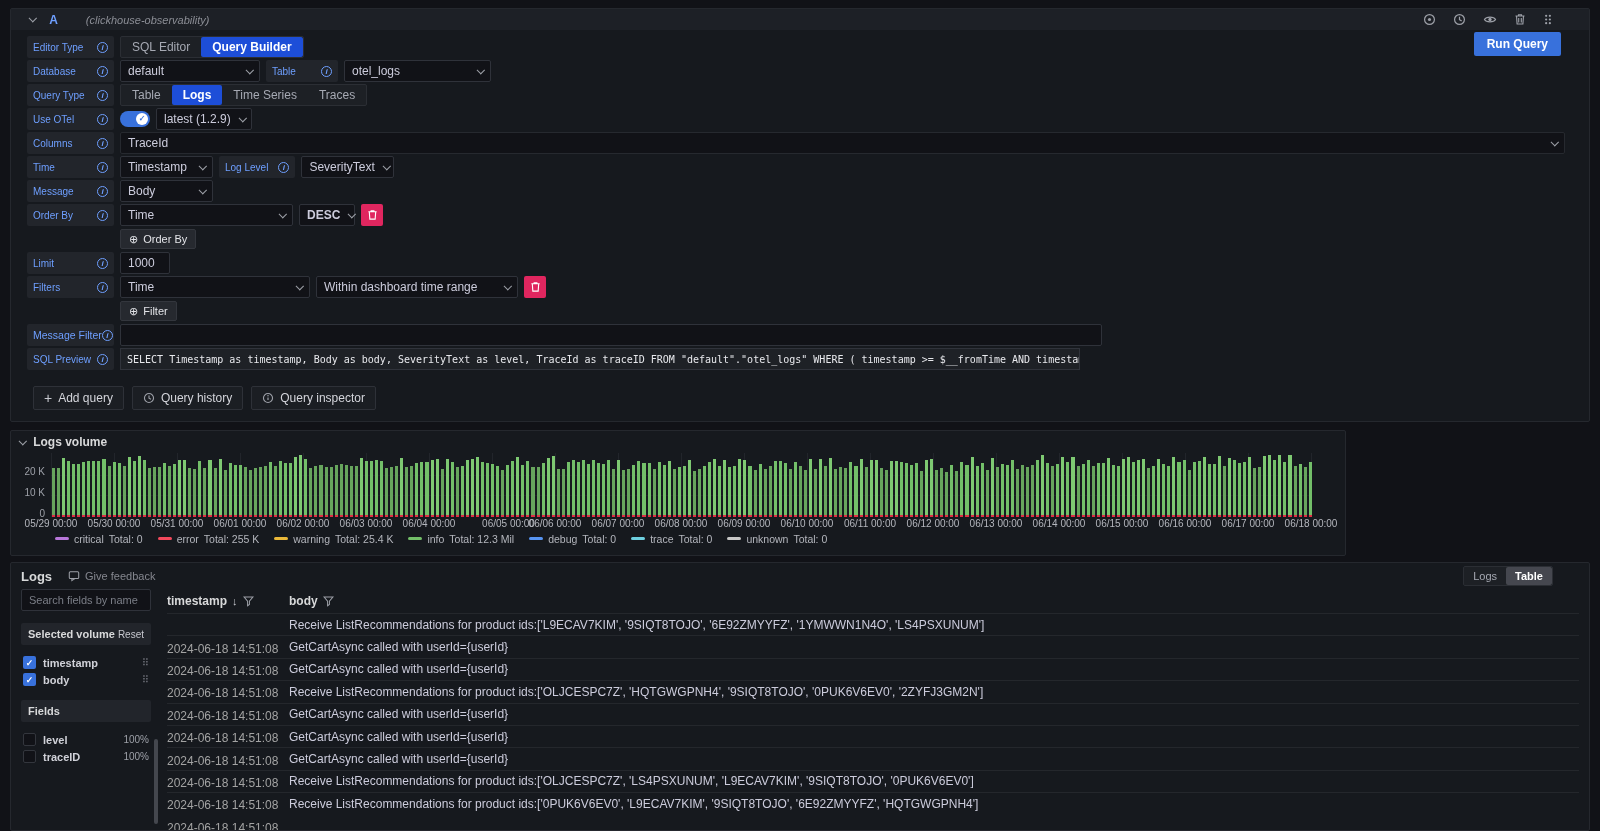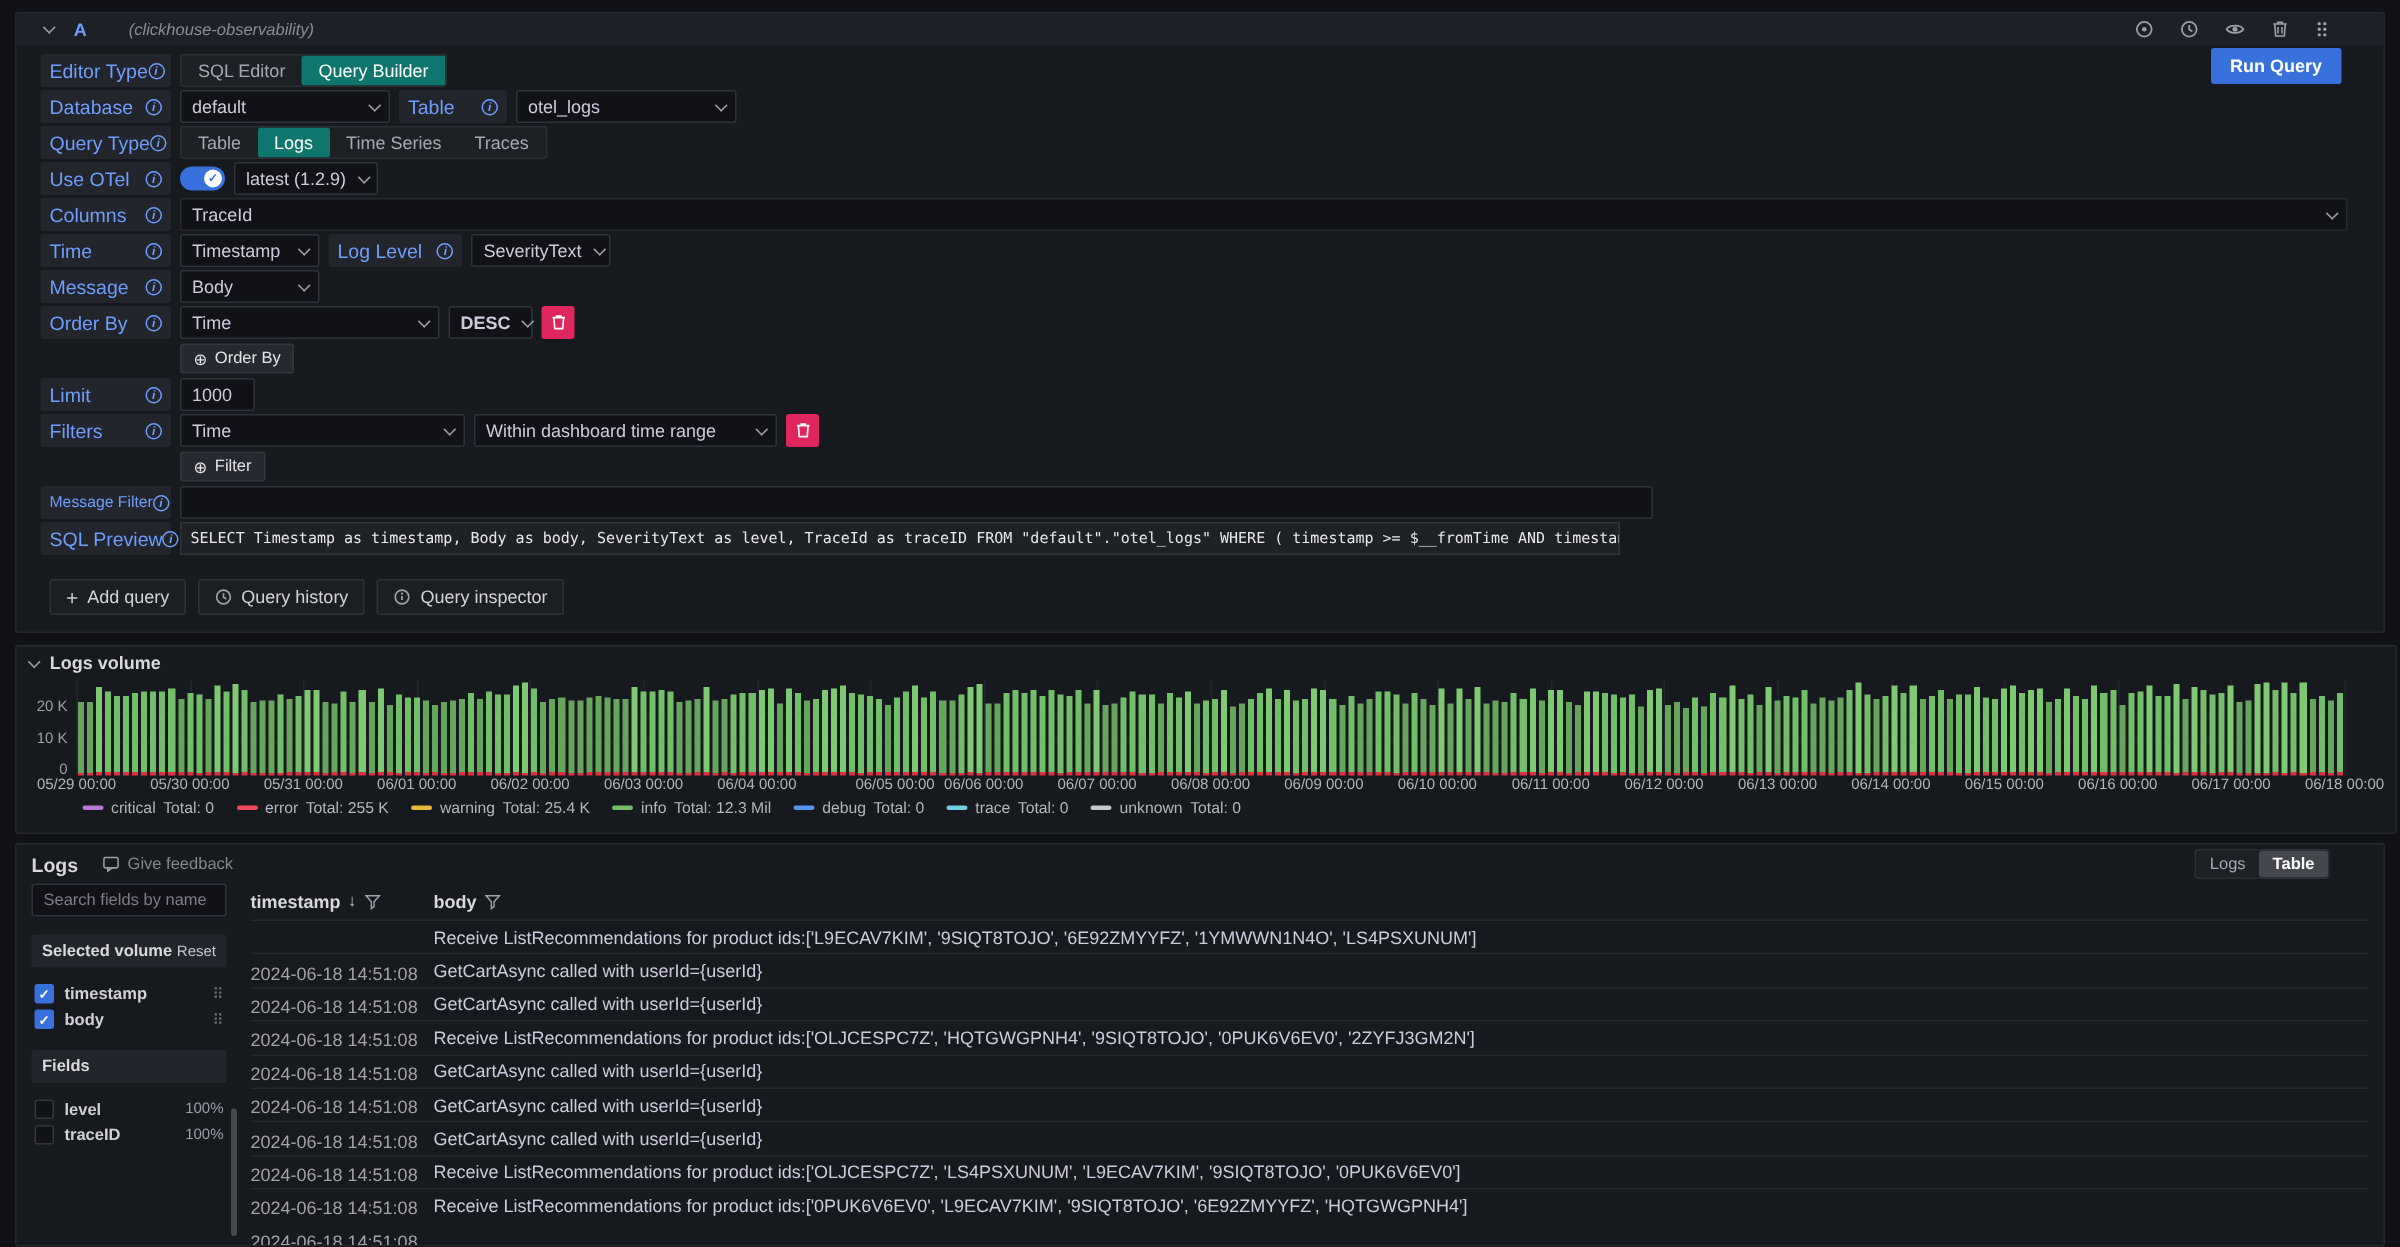--- a/index.html
+++ b/index.html
@@ -28,50 +28,50 @@
   .q-ds { color:#8b8d95; font-size:11px; font-style:italic; }
   .q-header-icons { margin-left:auto; display:flex; gap:17px; align-items:center; }
   .run-query-btn { position:absolute; top:23px; right:28px; height:24px; padding:0 13px;
                    background:#3871dc; color:#fff; font-size:12px; font-weight:600;
                    border:none; border-radius:2px; cursor:pointer; font-family:"Liberation Sans",sans-serif; }
 
   .q-form { padding:6px 24px 0 16px; }
   .f-row { display:flex; align-items:center; height:22px; margin-bottom:2px; gap:6px; }
   .f-label { width:87px; height:22px; flex:none; background:#22252b; border-radius:2px;
              display:flex; align-items:center; justify-content:space-between; padding:0 6px; }
-  .f-label .txt { color:#6e9fff; font-size:13px; font-weight:500; white-space:nowrap; }
+  .f-label .txt { color:#6e9fff; font-size:10px; font-weight:500; white-space:nowrap; }
   .f-label.inline { width:auto; min-width:72px; gap:10px; }
   .info-i { flex:none; width:11px; height:11px; border:1px solid #6e9fff; border-radius:50%;
             color:#6e9fff; font-size:8px; line-height:9px; text-align:center;
             font-style:italic; font-weight:700; }
   .radio-group { display:flex; height:22px; background:#1d2025; border:1px solid #2b2e34;
                  border-radius:2px; overflow:hidden; }
   .radio-item { padding:0 11px; display:flex; align-items:center; font-size:12px;
                 color:#a6a9b3; cursor:pointer; }
-  .radio-item.active { background:#0f766e; color:#fff; font-weight:400; border-radius:2px; }
+  .radio-item.active { background:#1d4ed8; color:#fff; font-weight:700; border-radius:2px; }
   .toggle { width:30px; height:16px; border-radius:9px; background:#3871dc; position:relative;
             flex:none; cursor:pointer; }
   .toggle .knob { position:absolute; top:2px; right:2px; width:12px; height:12px; border-radius:50%;
                   background:#fff; color:#3871dc; font-size:8px; line-height:12px; text-align:center; font-weight:700; }
   .trash-btn { width:22px; height:22px; background:#e0265f; border:none; border-radius:2px;
                display:flex; align-items:center; justify-content:center; color:#fff; cursor:pointer; }
   .add-btn { height:20px; background:#26292f; border:1px solid #33363d; border-radius:2px;
              color:#e3e4e8; font-size:11px; display:inline-flex; align-items:center; gap:5px;
              padding:0 8px; cursor:pointer; font-family:"Liberation Sans",sans-serif; }
   .indent { margin-left:93px; }
   .sql-preview { width:960px; height:22px; background:#1e2126; border:1px solid #30333b;
                  font-family:"DejaVu Sans Mono", monospace; font-size:10px; color:#e8e9ed;
                  display:flex; align-items:center; padding:0 6px; white-space:nowrap; overflow:hidden; }
   .q-footer { display:flex; gap:8px; padding:14px 0 0 6px; }
   .footer-btn { height:24px; background:#1b1e23; border:1px solid #2e3138; border-radius:2px;
                 color:#d4d5db; font-size:12px; display:inline-flex; align-items:center; gap:6px;
                 padding:0 10px; cursor:pointer; font-family:"Liberation Sans",sans-serif; }
 
   
-  .volume-panel { left:10px; top:430px; width:1588px; height:126px; }
+  .volume-panel { left:10px; top:430px; width:1336px; height:126px; }
   .vol-header { height:22px; display:flex; align-items:center; gap:8px; padding-left:8px;
                 font-size:12px; font-weight:700; color:#d8d9da; }
   .vol-chart-row { display:flex; }
   .vol-yaxis { width:40px; position:relative; flex:none; }
   .vol-yaxis span { position:absolute; right:6px; font-size:10px; color:#9da0a8; }
   .vol-yaxis .y20 { top:13px; } .vol-yaxis .y10 { top:34px; } .vol-yaxis .y0 { top:55px; }
   .vol-plot { position:relative; height:64px; flex:1; margin-right:34px; }
   .gridline { position:absolute; top:0; bottom:0; width:1px; background:rgba(204,204,220,0.07); }
   .hgridline { position:absolute; left:0; right:0; height:1px; background:rgba(204,204,220,0.05); }
   .bars { position:absolute; left:0; right:0; bottom:0; top:0; display:flex;

